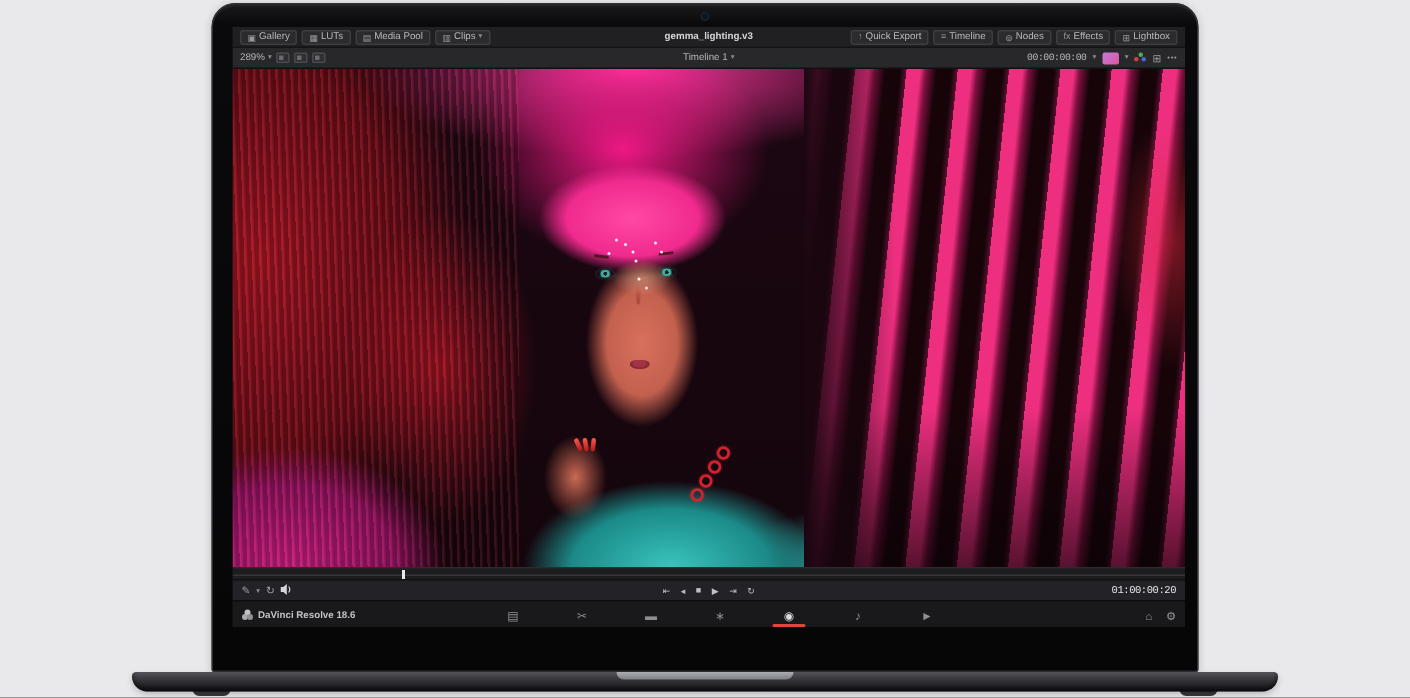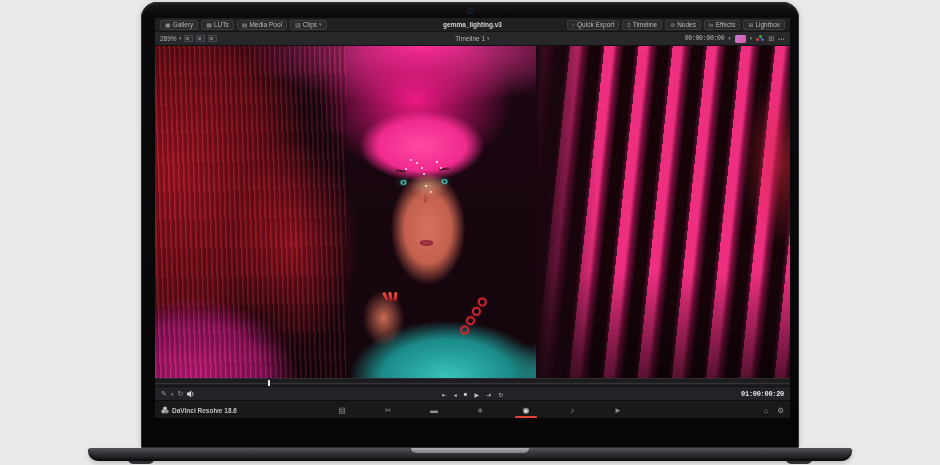--- a/index.html
+++ b/index.html
@@ -100,21 +100,21 @@
   
   .scrub { position:absolute; left:0; top:360px; width:100%; height:8px; background:#1d1d20; border-top:1px solid #2c2c30; }
   .scrub::before { content:""; position:absolute; left:0; top:4px; width:100%; height:1px; background:#36363a; }
   .playhead { position:absolute; left:17.8%; top:1px; width:2px; height:6px; background:#e8e8ea; }
   .transport { position:absolute; left:0; top:368px; width:100%; height:14px; background:#232327; border-top:1px solid #111114; }
   .tools-left { position:absolute; left:6px; top:0; height:14px; display:flex; align-items:center; gap:4px;
                 font-size:7px; color:#9fa0a3; }
   .t-center { position:absolute; left:50%; top:0; height:14px; transform:translateX(-50%);
               display:flex; align-items:center; gap:7px; font-size:6px; color:#c0c0c3; }
   .tc-main { position:absolute; right:6px; top:0; height:14px; display:flex; align-items:center;
-             font-family:"Liberation Mono", monospace; font-size:7px; font-weight:bold; color:#e4e4e6; letter-spacing:-.3px; }
+             font-family:"Liberation Mono", monospace; font-size:7px; font-weight:normal; color:#e4e4e6; letter-spacing:-.3px; }
 
   
   .bottombar { position:absolute; left:0; top:382px; width:100%; height:18px; background:#19191b; border-top:1px solid #0d0d0f; }
   .brand { position:absolute; left:6px; top:0; height:18px; display:flex; align-items:center; gap:3px;
            font-size:6.5px; font-weight:bold; color:#c3c3c6; }
   .pages { position:absolute; left:180px; top:0; height:18px; display:flex; align-items:center; gap:32px; }
   .page { position:relative; height:18px; display:flex; align-items:center; justify-content:center; width:14px; }
   .page .pg-ic { font-size:8px; color:#8e8e92; }
   .page.active .pg-ic { color:#dadadc; }
   .page.active .under { position:absolute; bottom:1px; left:-4px; width:22px; height:2px; background:#e0443a; border-radius:1px; }

